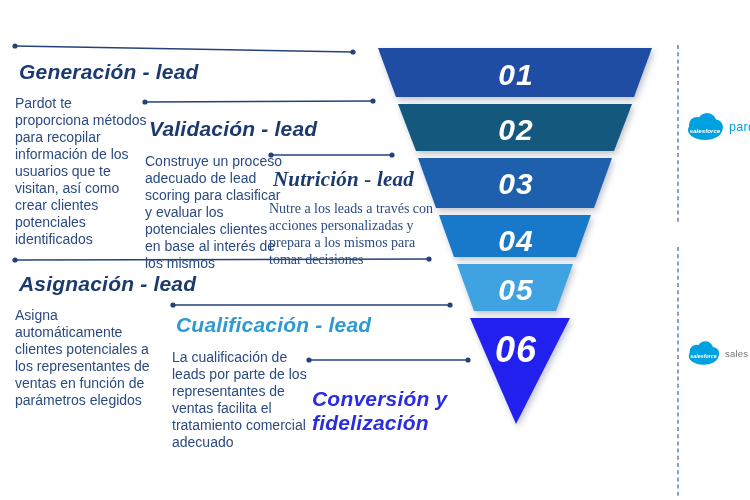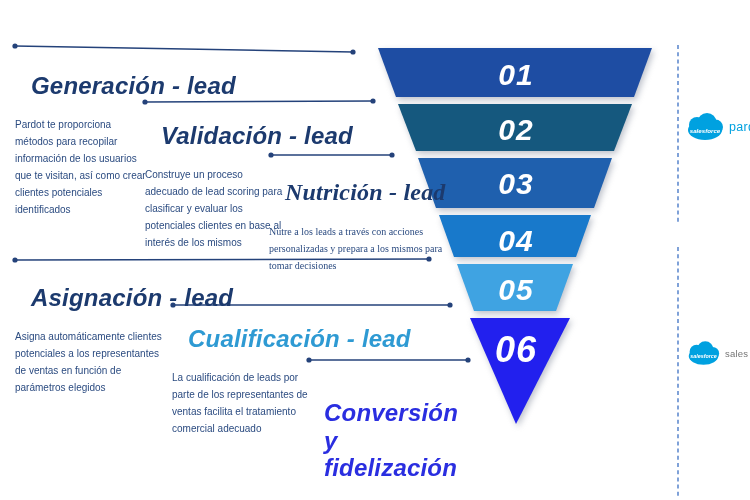--- a/index.html
+++ b/index.html
@@ -3,31 +3,31 @@
 <meta charset="utf-8">
 <style>
   html,body{margin:0;padding:0;background:#fff;}
   .canvas{
     position:relative;width:750px;height:500px;background:#ffffff;
     overflow:hidden;font-family:"Liberation Sans",sans-serif;
   }
   
   .stage{position:absolute;}
   .stage h2{
-    margin:16px;font-size:24px;font-weight:bold;font-style:italic;
+    margin:4px;font-size:21px;font-weight:bold;font-style:italic;
     line-height:1.15;white-space:nowrap;letter-spacing:.2px;
   }
   .stage .desc{
-    margin:0;font-size:10px;line-height:17px;color:var(--body-text);
+    margin:0;font-size:14px;line-height:17px;color:var(--body-text);
   }
   .t-navy{color:var(--heading-navy);}
   .t-light{color:var(--heading-light);}
   .t-indigo{color:var(--heading-indigo);}
   .s1{left:15px;top:56px;}   .s1 .desc{margin-top:11px;width:132px;}
-  .s2{left:145px;top:106px;} .s2 .desc{margin-top:12px;width:140px;}
+  .s2{left:145px;top:113px;} .s2 .desc{margin-top:12px;width:140px;}
   .s3{left:269px;top:163px;font-family:Liberation Serif, serif;} .s3 .desc{margin-top:9px;width:176px;}
   .s4{left:15px;top:268px;}  .s4 .desc{margin-top:11px;width:150px;}
   .s5{left:172px;top:309px;} .s5 .desc{margin-top:12px;width:140px;}
   .s6{left:308px;top:383px;} .s6 h2{white-space:normal;width:140px;}
                              .s6 .desc{margin-top:13px;width:162px;}
   
   .overlay{position:absolute;left:0;top:0;}
   .leader{stroke:var(--leader-line);stroke-width:1.5;}
   .dot{fill:var(--leader-line);}
   .dashed{stroke:var(--dashed-line);stroke-width:1.4;stroke-dasharray:4 3.2;fill:none;}

